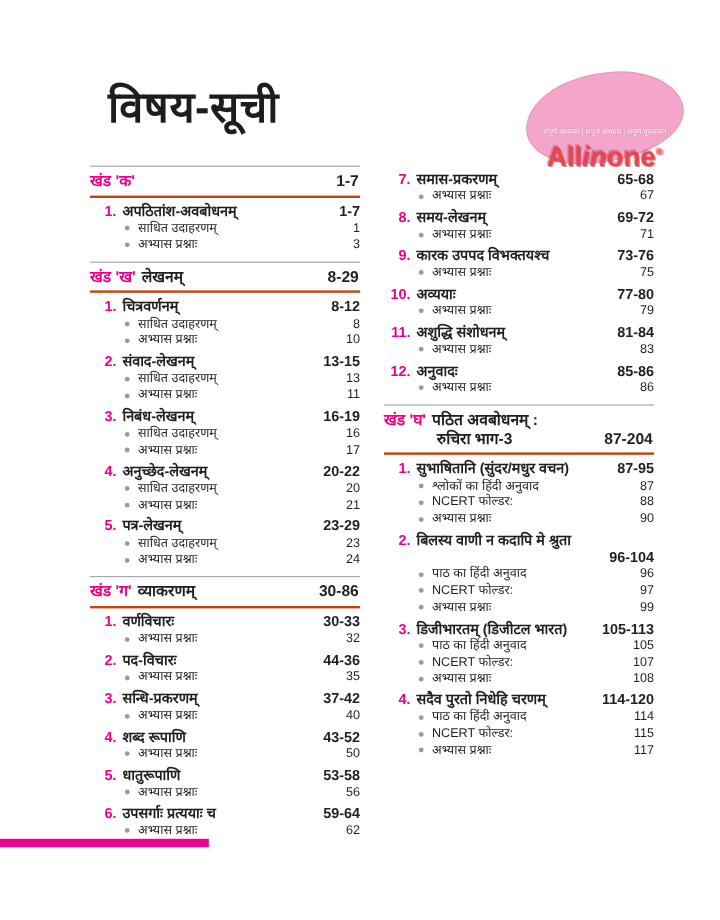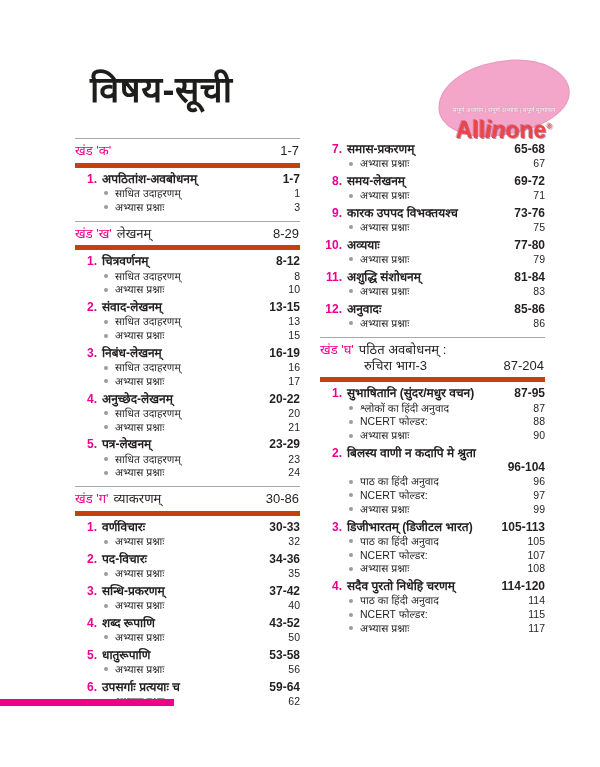--- a/index.html
+++ b/index.html
@@ -43,24 +43,24 @@
   }
   
   .columns{
     position:absolute; left:75px; top:138px; width:470px;
     display:flex; gap:20px; align-items:flex-start;
   }
   .col{ width:225px; flex:none; }
 
   .section{
     border-top:1px solid #a9a9a9;
-    border-bottom:5px solid #c2410c;
+    border-bottom:2px solid #c2410c;
     padding:4px 1px 4px 0;
     margin-top:7px;
-    font-weight:400; font-size:13px; line-height:1.22;
+    font-weight:700; font-size:13px; line-height:1.22;
   }
   .col > .section:first-child{ margin-top:0; }
   .sec-line{ display:flex; align-items:baseline; }
   .sec-line.indent{ padding-left:44px; }
   .khand{ color:#ec008c; }
   .sec-rest{ margin-left:5px; }
   .sec-pages{ margin-left:auto; padding-left:6px; }
 
   .item{ margin-top:4px; font-size:12px; line-height:1.18; }
   .item-line{ display:flex; align-items:baseline; }
@@ -151,21 +151,21 @@
           <span class="item-pages">13-15</span>
         </div>
         <div class="sub">
           <span class="bullet"></span>
           <span>साधित उदाहरणम्</span>
           <span class="sub-page">13</span>
         </div>
         <div class="sub">
           <span class="bullet"></span>
           <span>अभ्यास प्रश्नाः</span>
-          <span class="sub-page">15</span>
+          <span class="sub-page">11</span>
         </div>
       </div>
       <div class="item">
         <div class="item-line">
           <span class="item-num">3.</span>
           <span class="item-title">निबंध-लेखनम्</span>
           <span class="item-pages">16-19</span>
         </div>
         <div class="sub">
           <span class="bullet"></span>
@@ -228,21 +228,21 @@
         <div class="sub">
           <span class="bullet"></span>
           <span>अभ्यास प्रश्नाः</span>
           <span class="sub-page">32</span>
         </div>
       </div>
       <div class="item">
         <div class="item-line">
           <span class="item-num">2.</span>
           <span class="item-title">पद-विचारः</span>
-          <span class="item-pages">34-36</span>
+          <span class="item-pages">44-36</span>
         </div>
         <div class="sub">
           <span class="bullet"></span>
           <span>अभ्यास प्रश्नाः</span>
           <span class="sub-page">35</span>
         </div>
       </div>
       <div class="item">
         <div class="item-line">
           <span class="item-num">3.</span>

